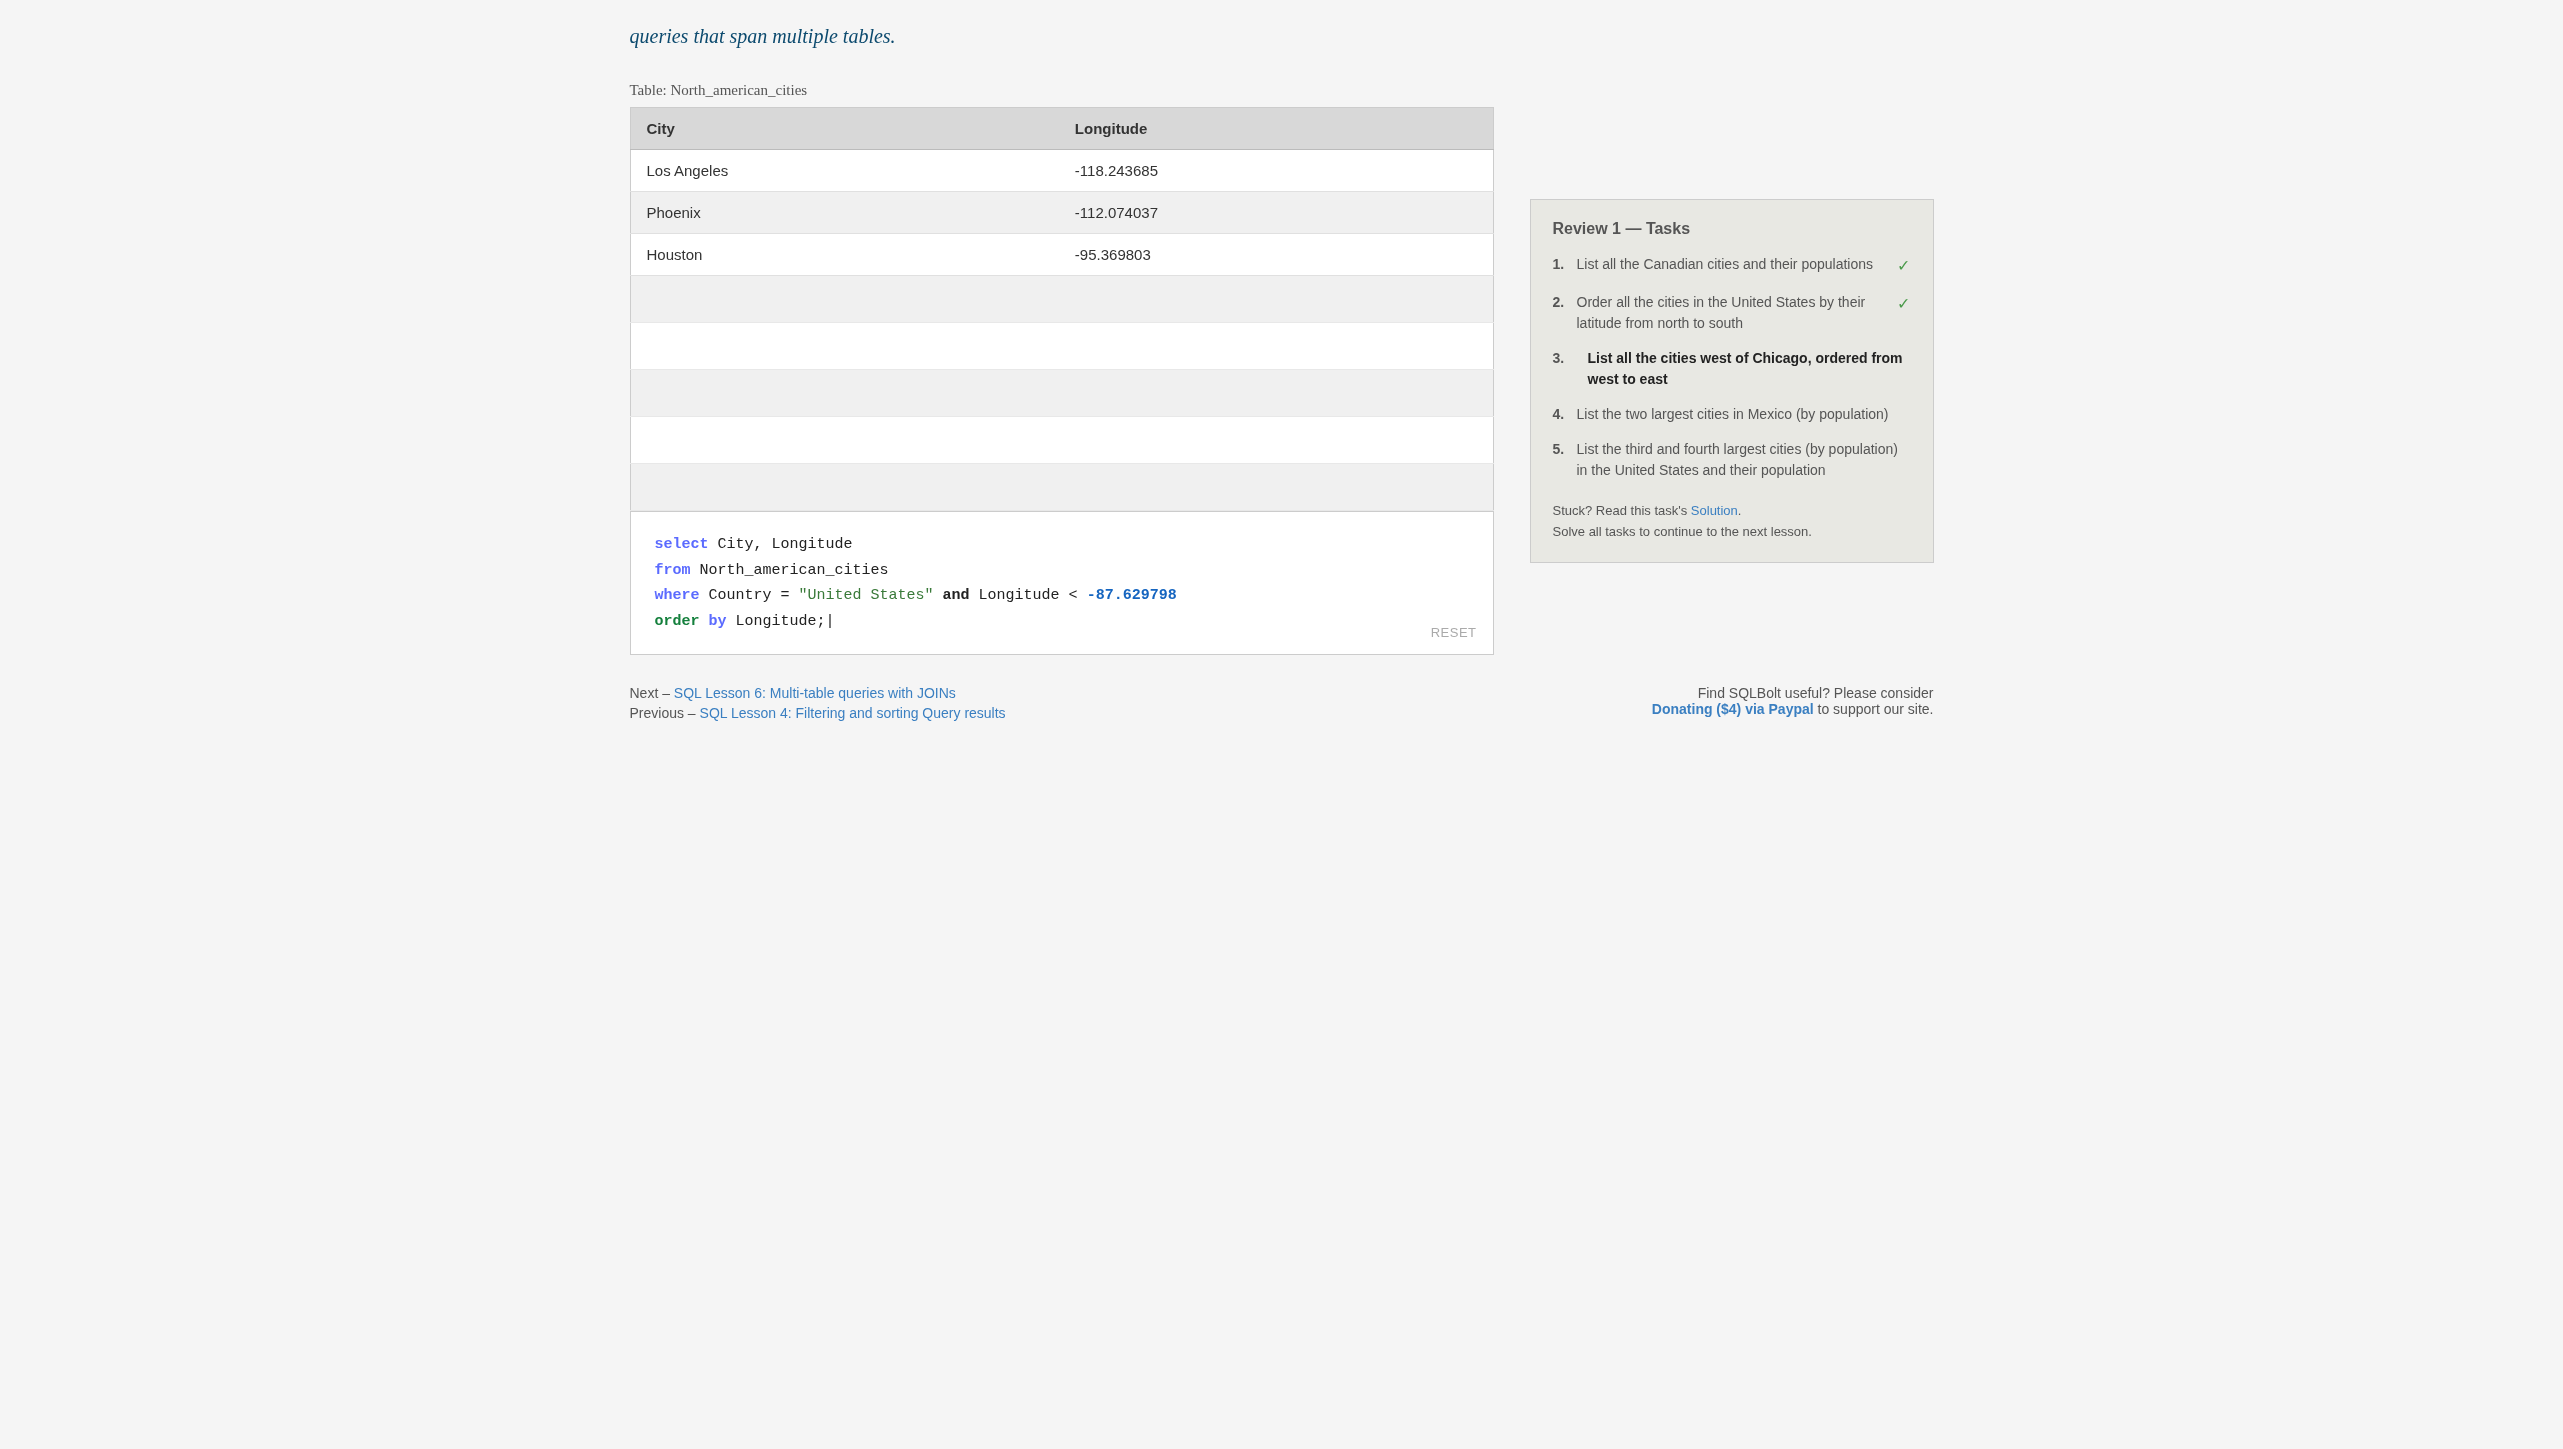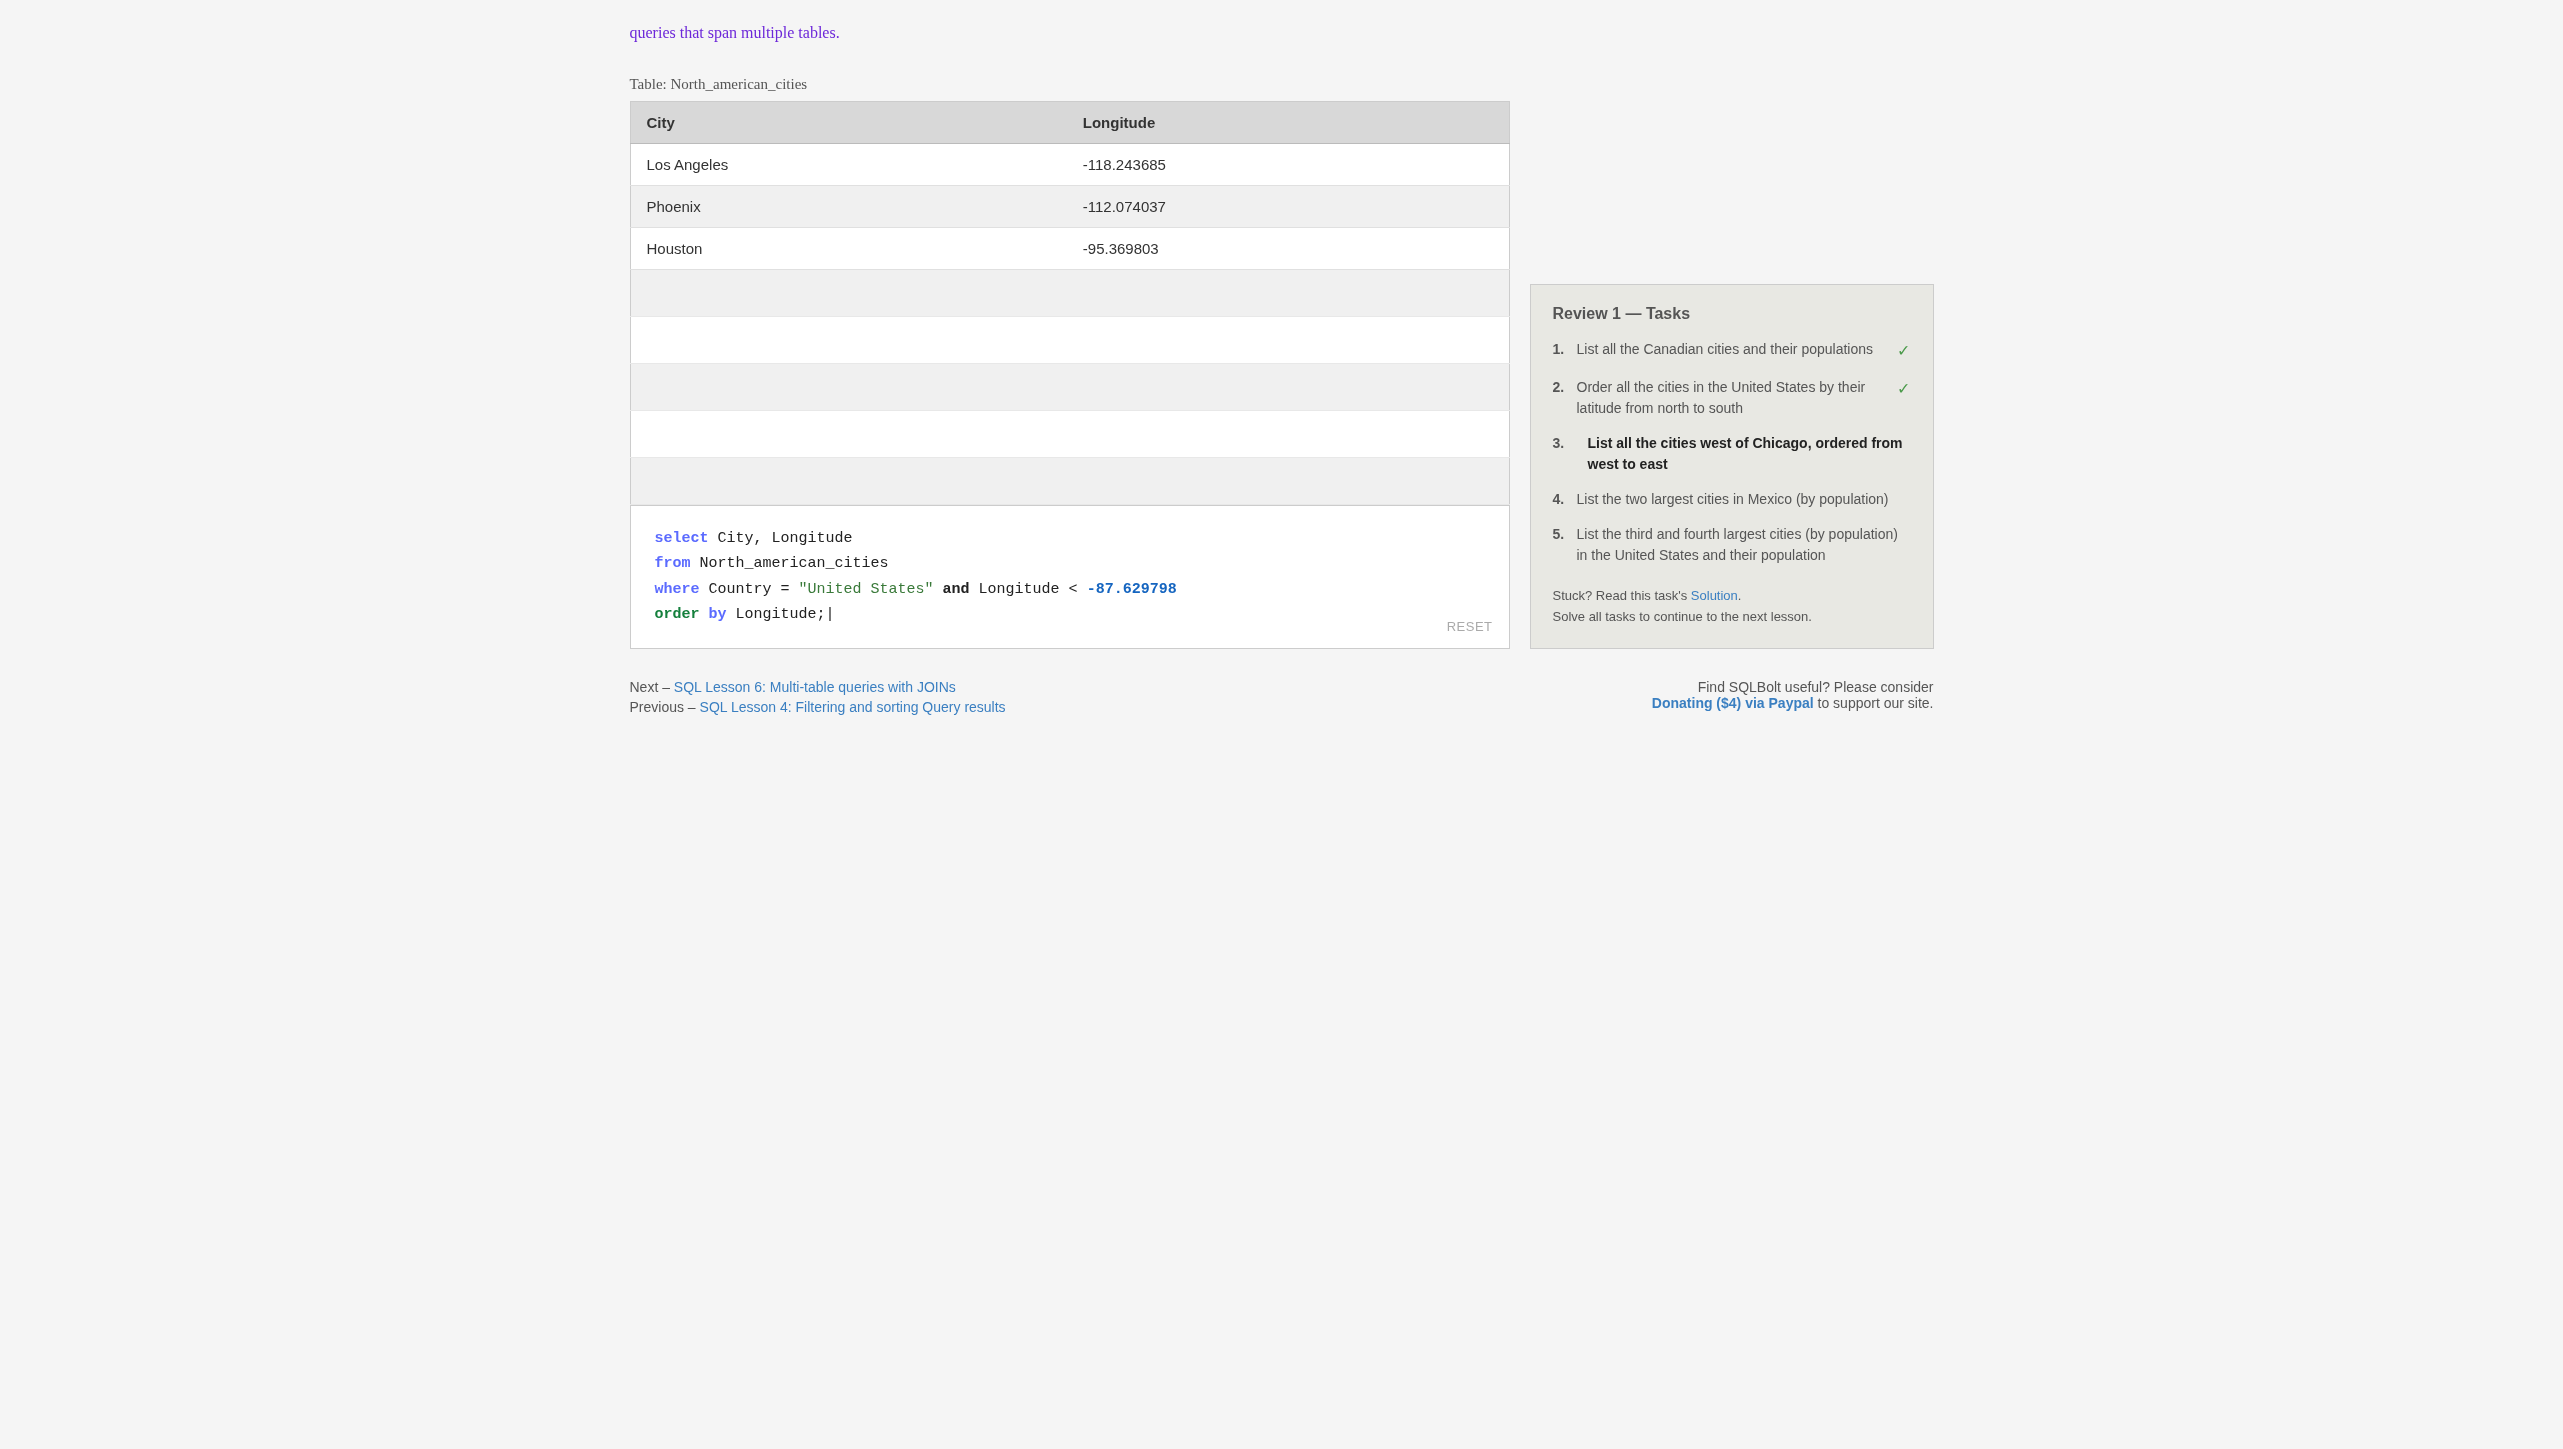--- a/index.html
+++ b/index.html
@@ -10,33 +10,34 @@
       font-size: 16px;
     }
     .page-wrapper {
       max-width: 1384px;
       margin: 0 auto;
       padding: 0 40px;
       background: #f5f5f5;
     }
     .intro-text {
       padding: 20px 0 30px 0;
-      font-size: 16px;
-      color: #6d28d9;
+      font-size: 20px;
+      color: #0c4a6e;
       line-height: 1.6;
+      font-style: italic;
     }
     .table-label {
       font-size: 15px;
       color: #555;
       margin-bottom: 8px;
     }
     .main-content {
       display: flex;
-      gap: 0;
-      align-items: flex-end;
+      gap: 16px;
+      align-items: center;
       border-radius: 30px;
     }
     .left-panel {
       flex: 1;
       min-width: 0;
     }
     .right-panel {
       width: 404px;
       flex-shrink: 0;
       margin-left: 20px;

